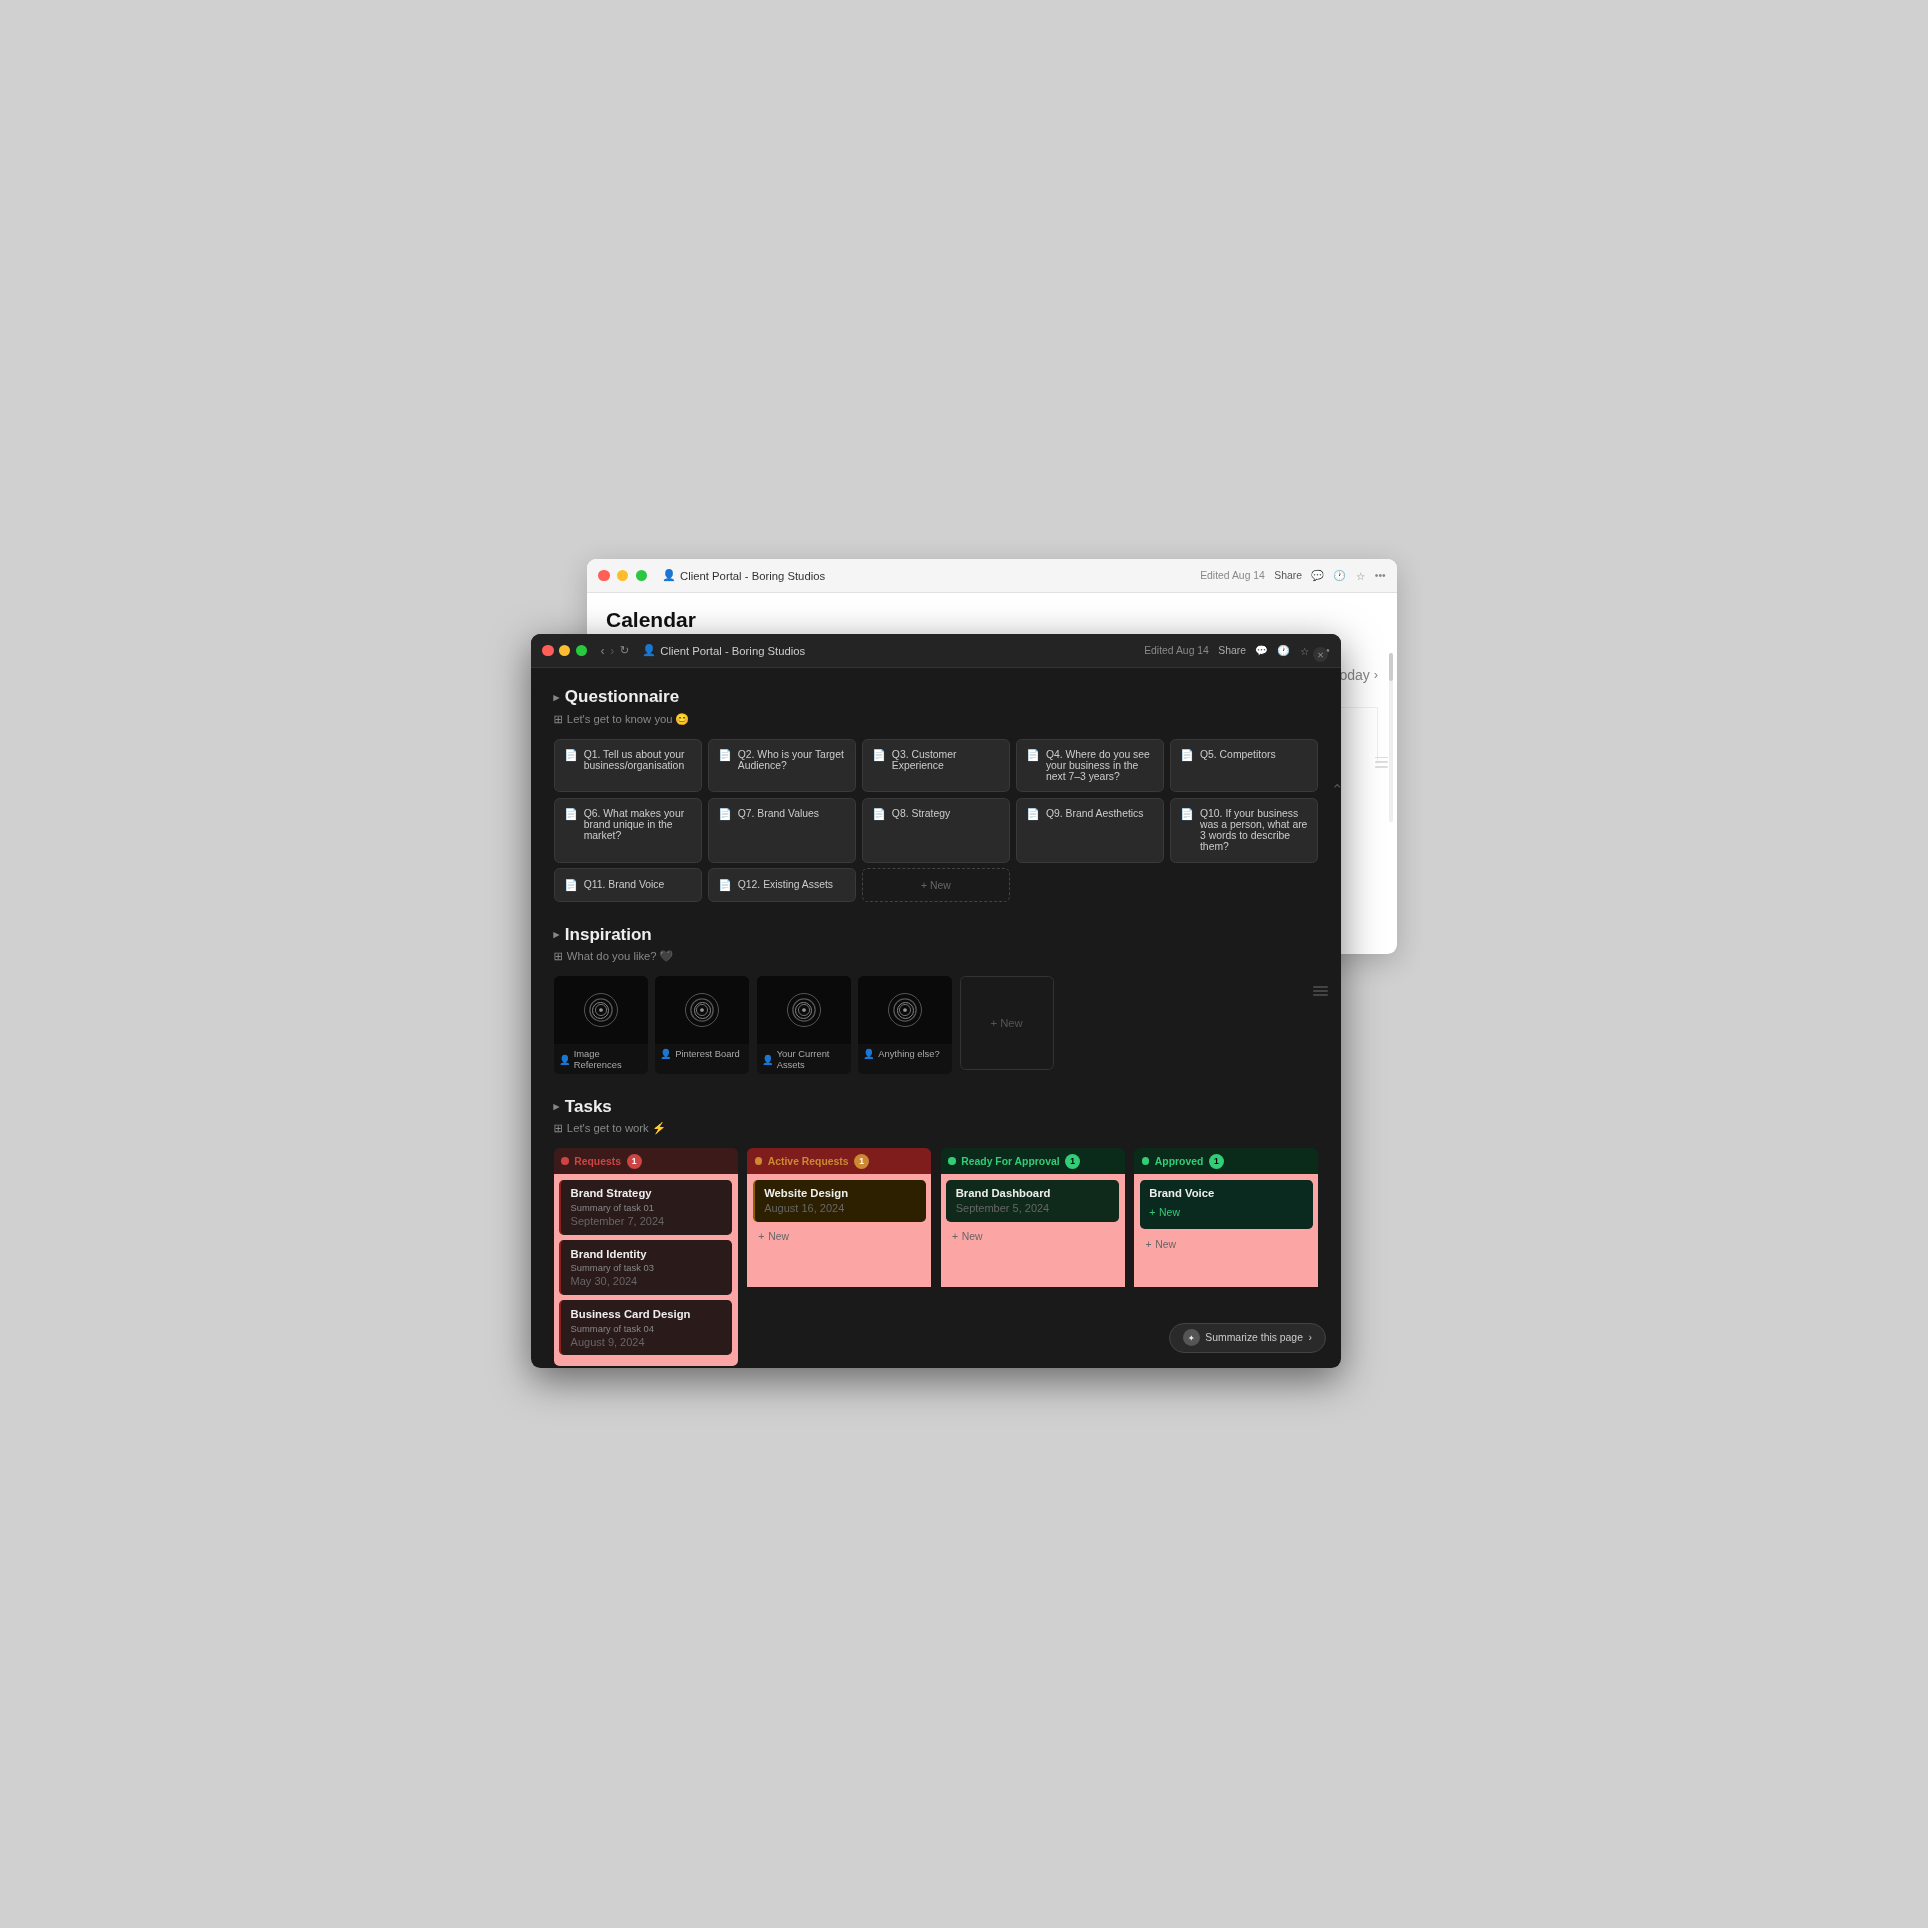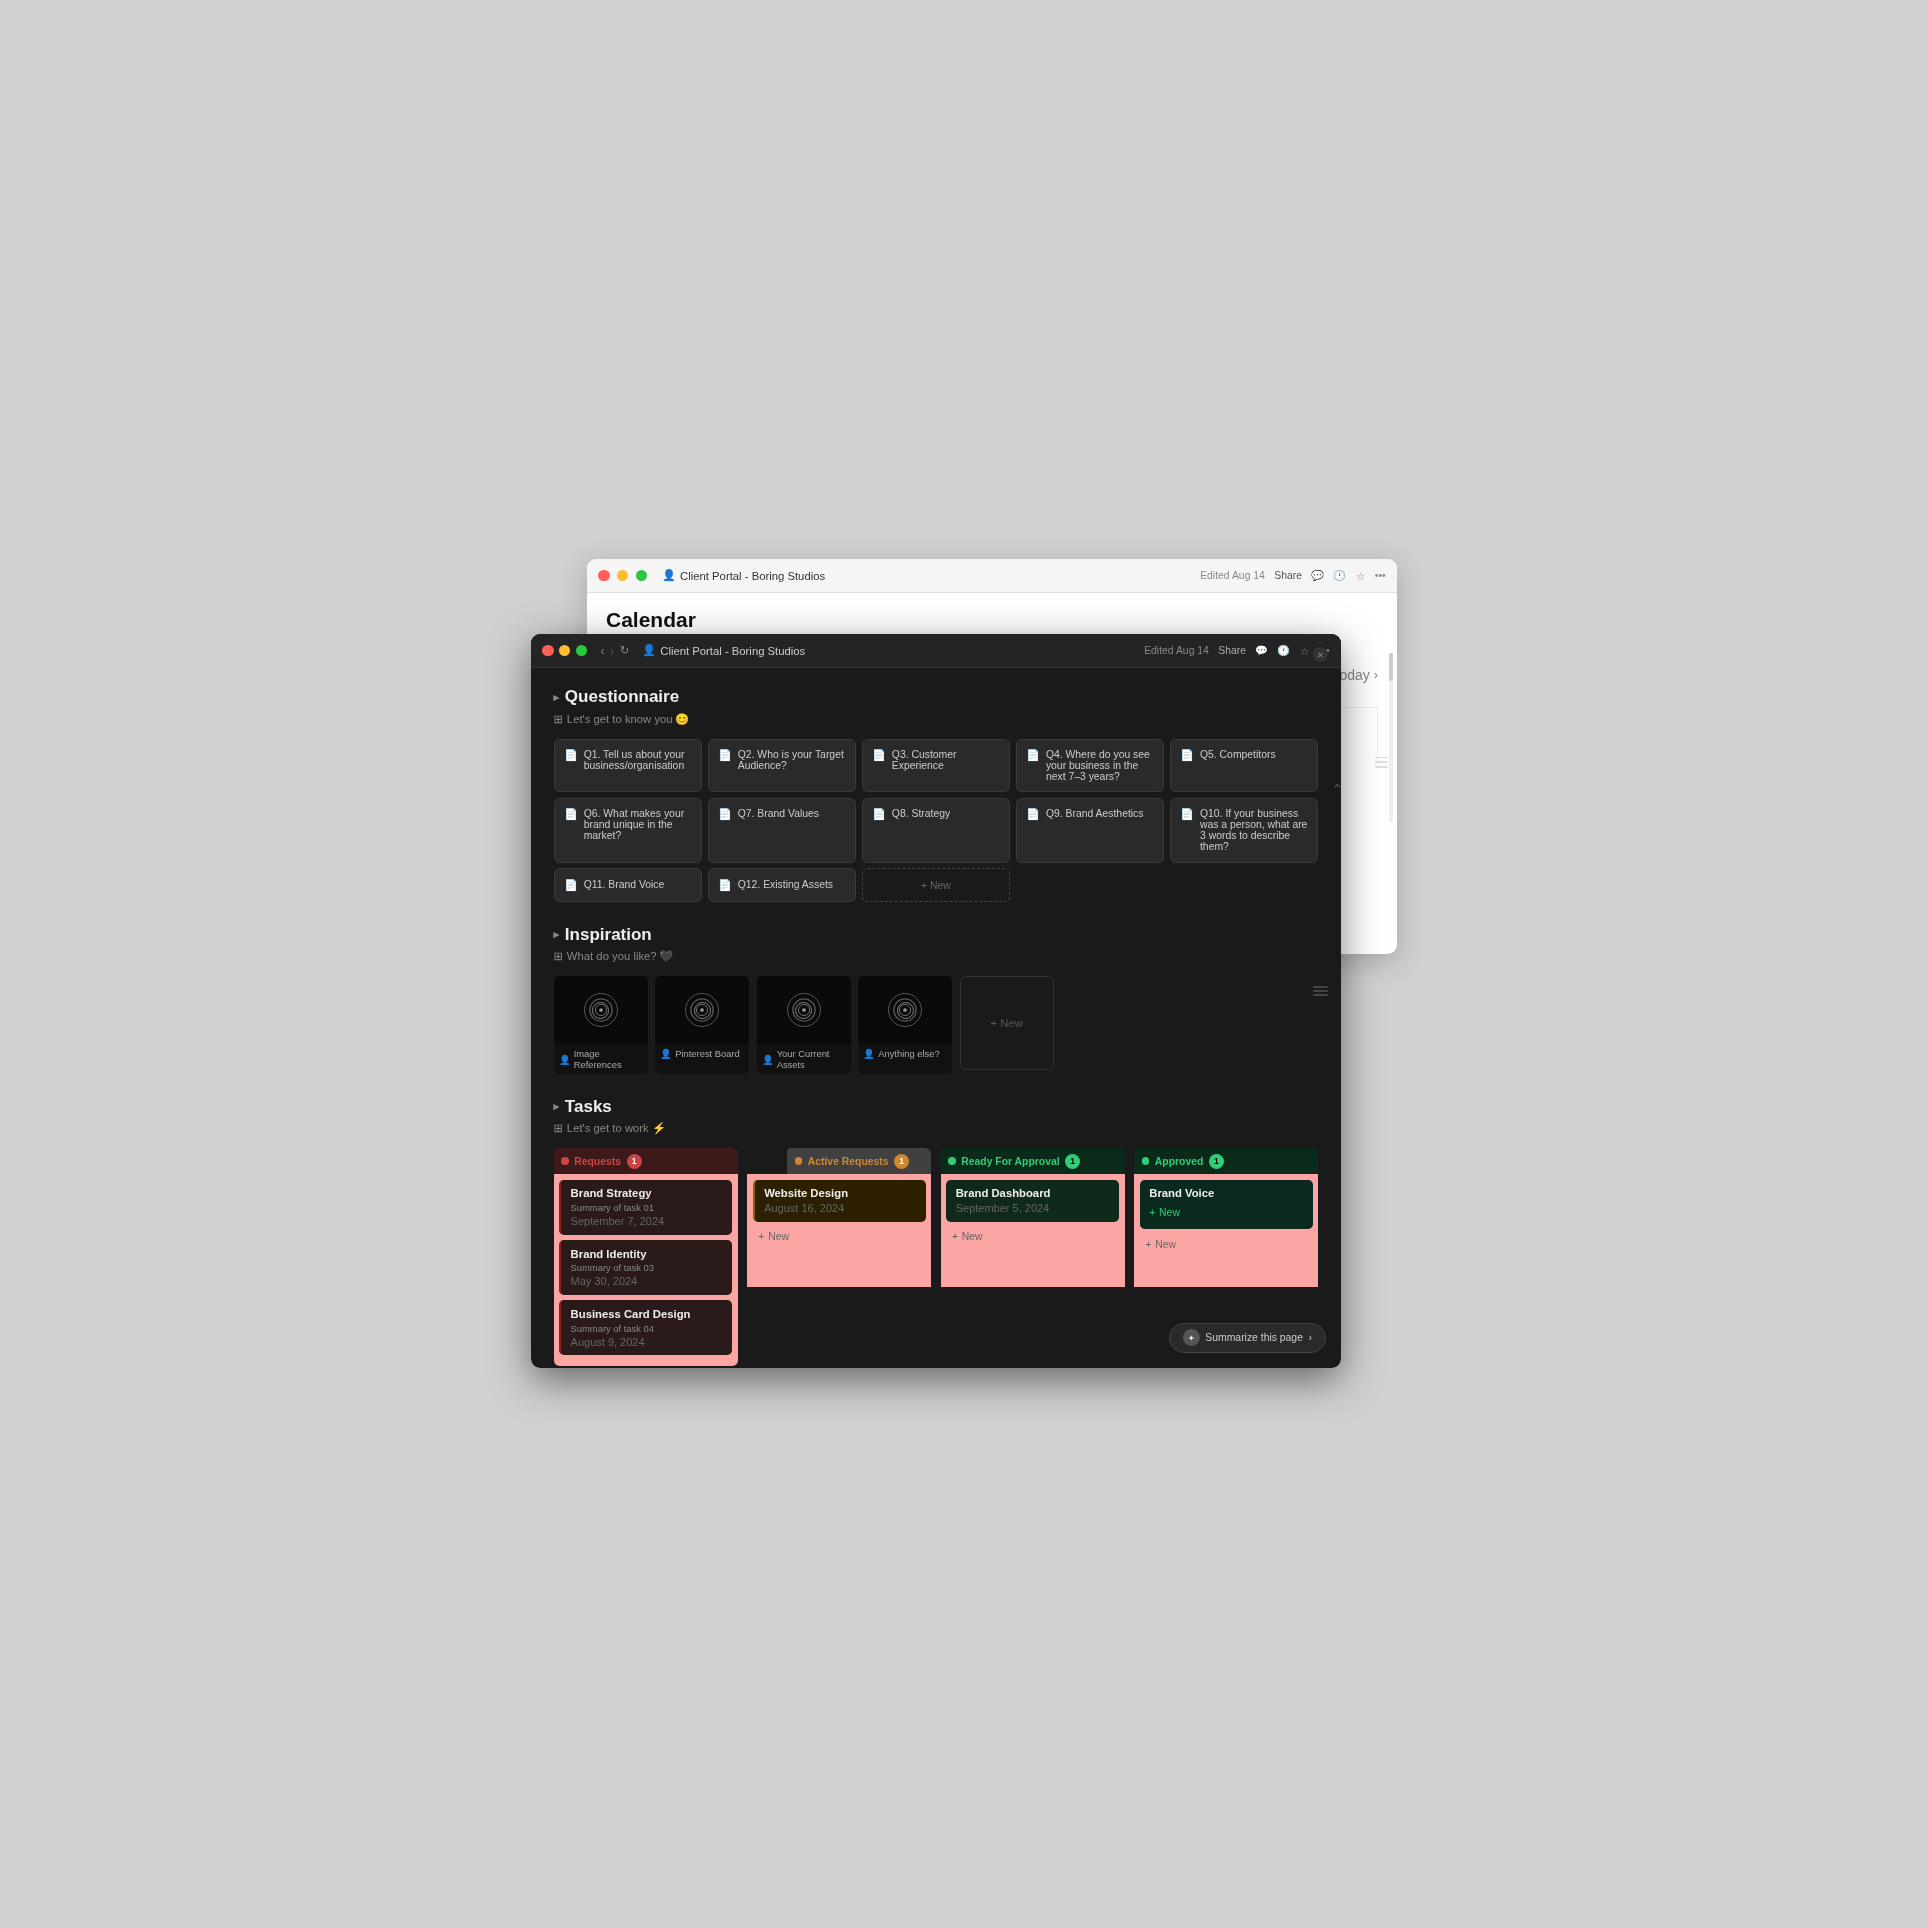--- a/index.html
+++ b/index.html
@@ -334,21 +334,21 @@
       display: flex;
       align-items: center;
       gap: 5.6px;
       padding: 5.6px 7.5px;
       font-size: 10.4px;
       font-weight: 600;
       border-radius: 3.8px 3.8px 0 0;
     }
 
     .col-requests { background: #3d1a1a; color: #cc4444; }
-    .col-active { background: #404040; color: #cc8833; margin-left: 40px; }
+    .col-active { background: #7f1d1d; color: #cc8833; }
     .col-approval { background: #0a2a1a; color: #33cc77; }
     .col-approved { background: #0a2a1a; color: #33cc77; }
 
     .col-badge {
       background: #cc4444;
       color: white;
       border-radius: 50%;
       width: 15px;
       height: 15px;
       font-size: 8.5px;

